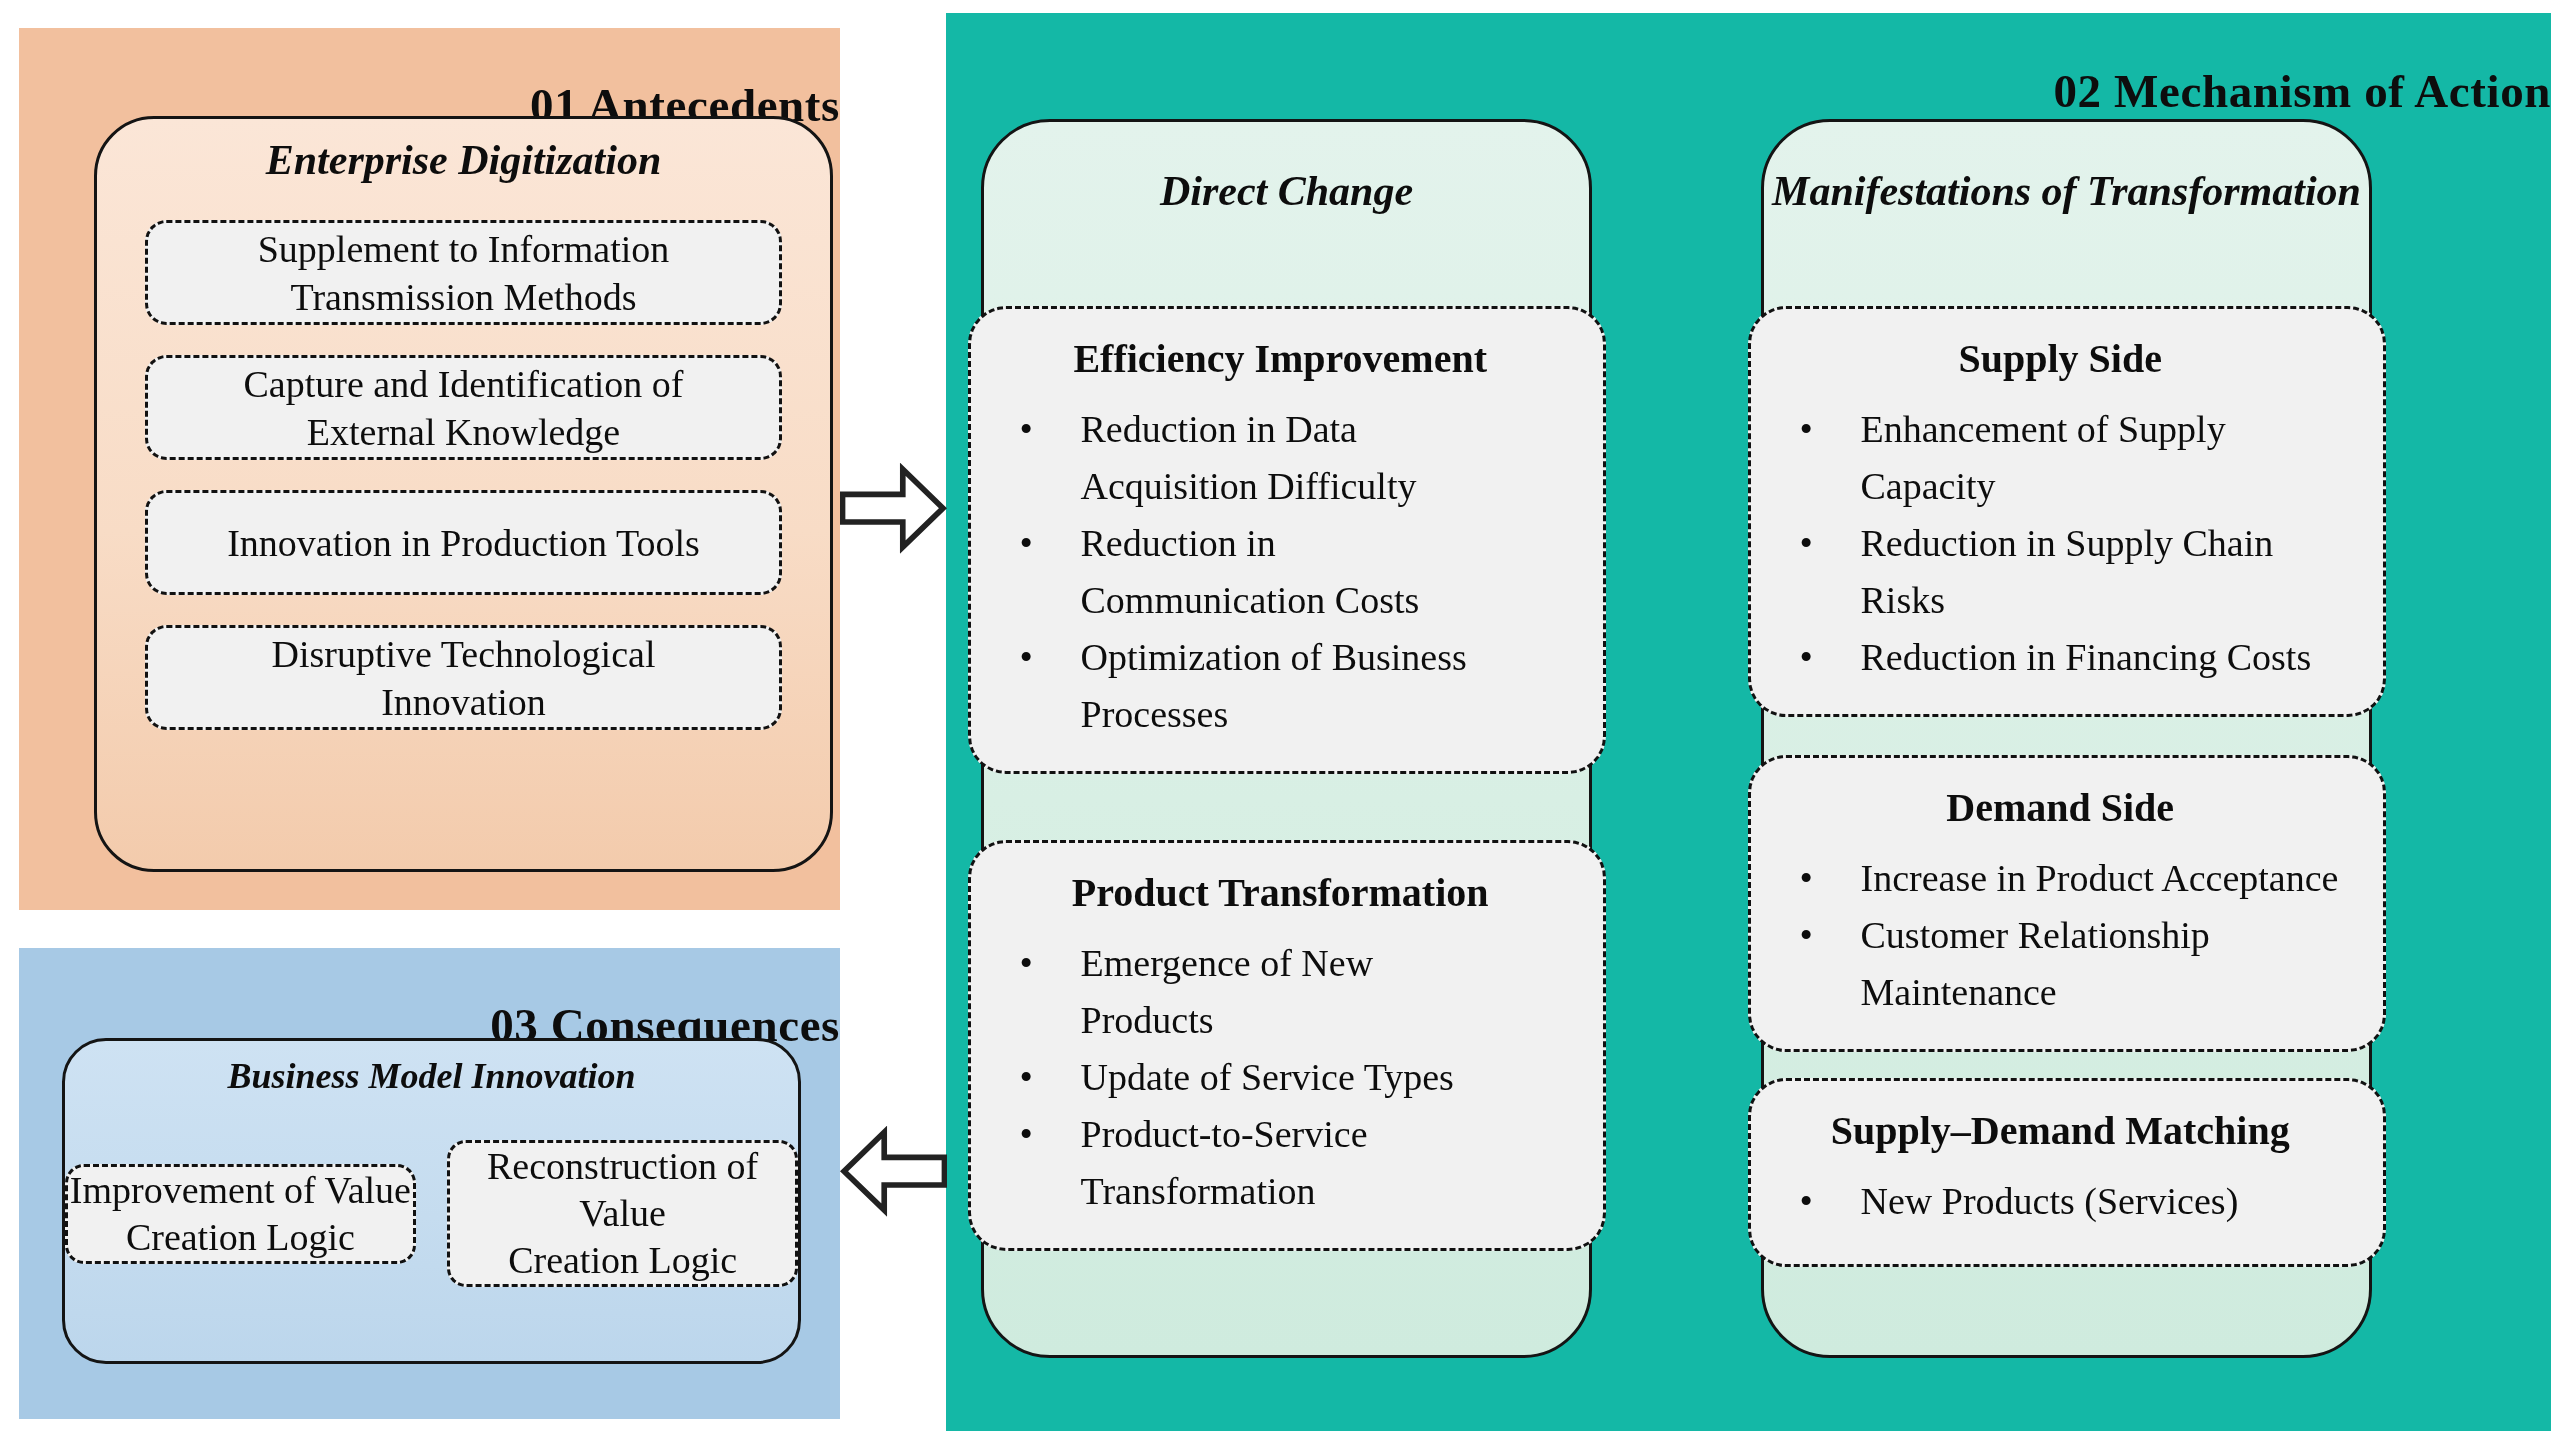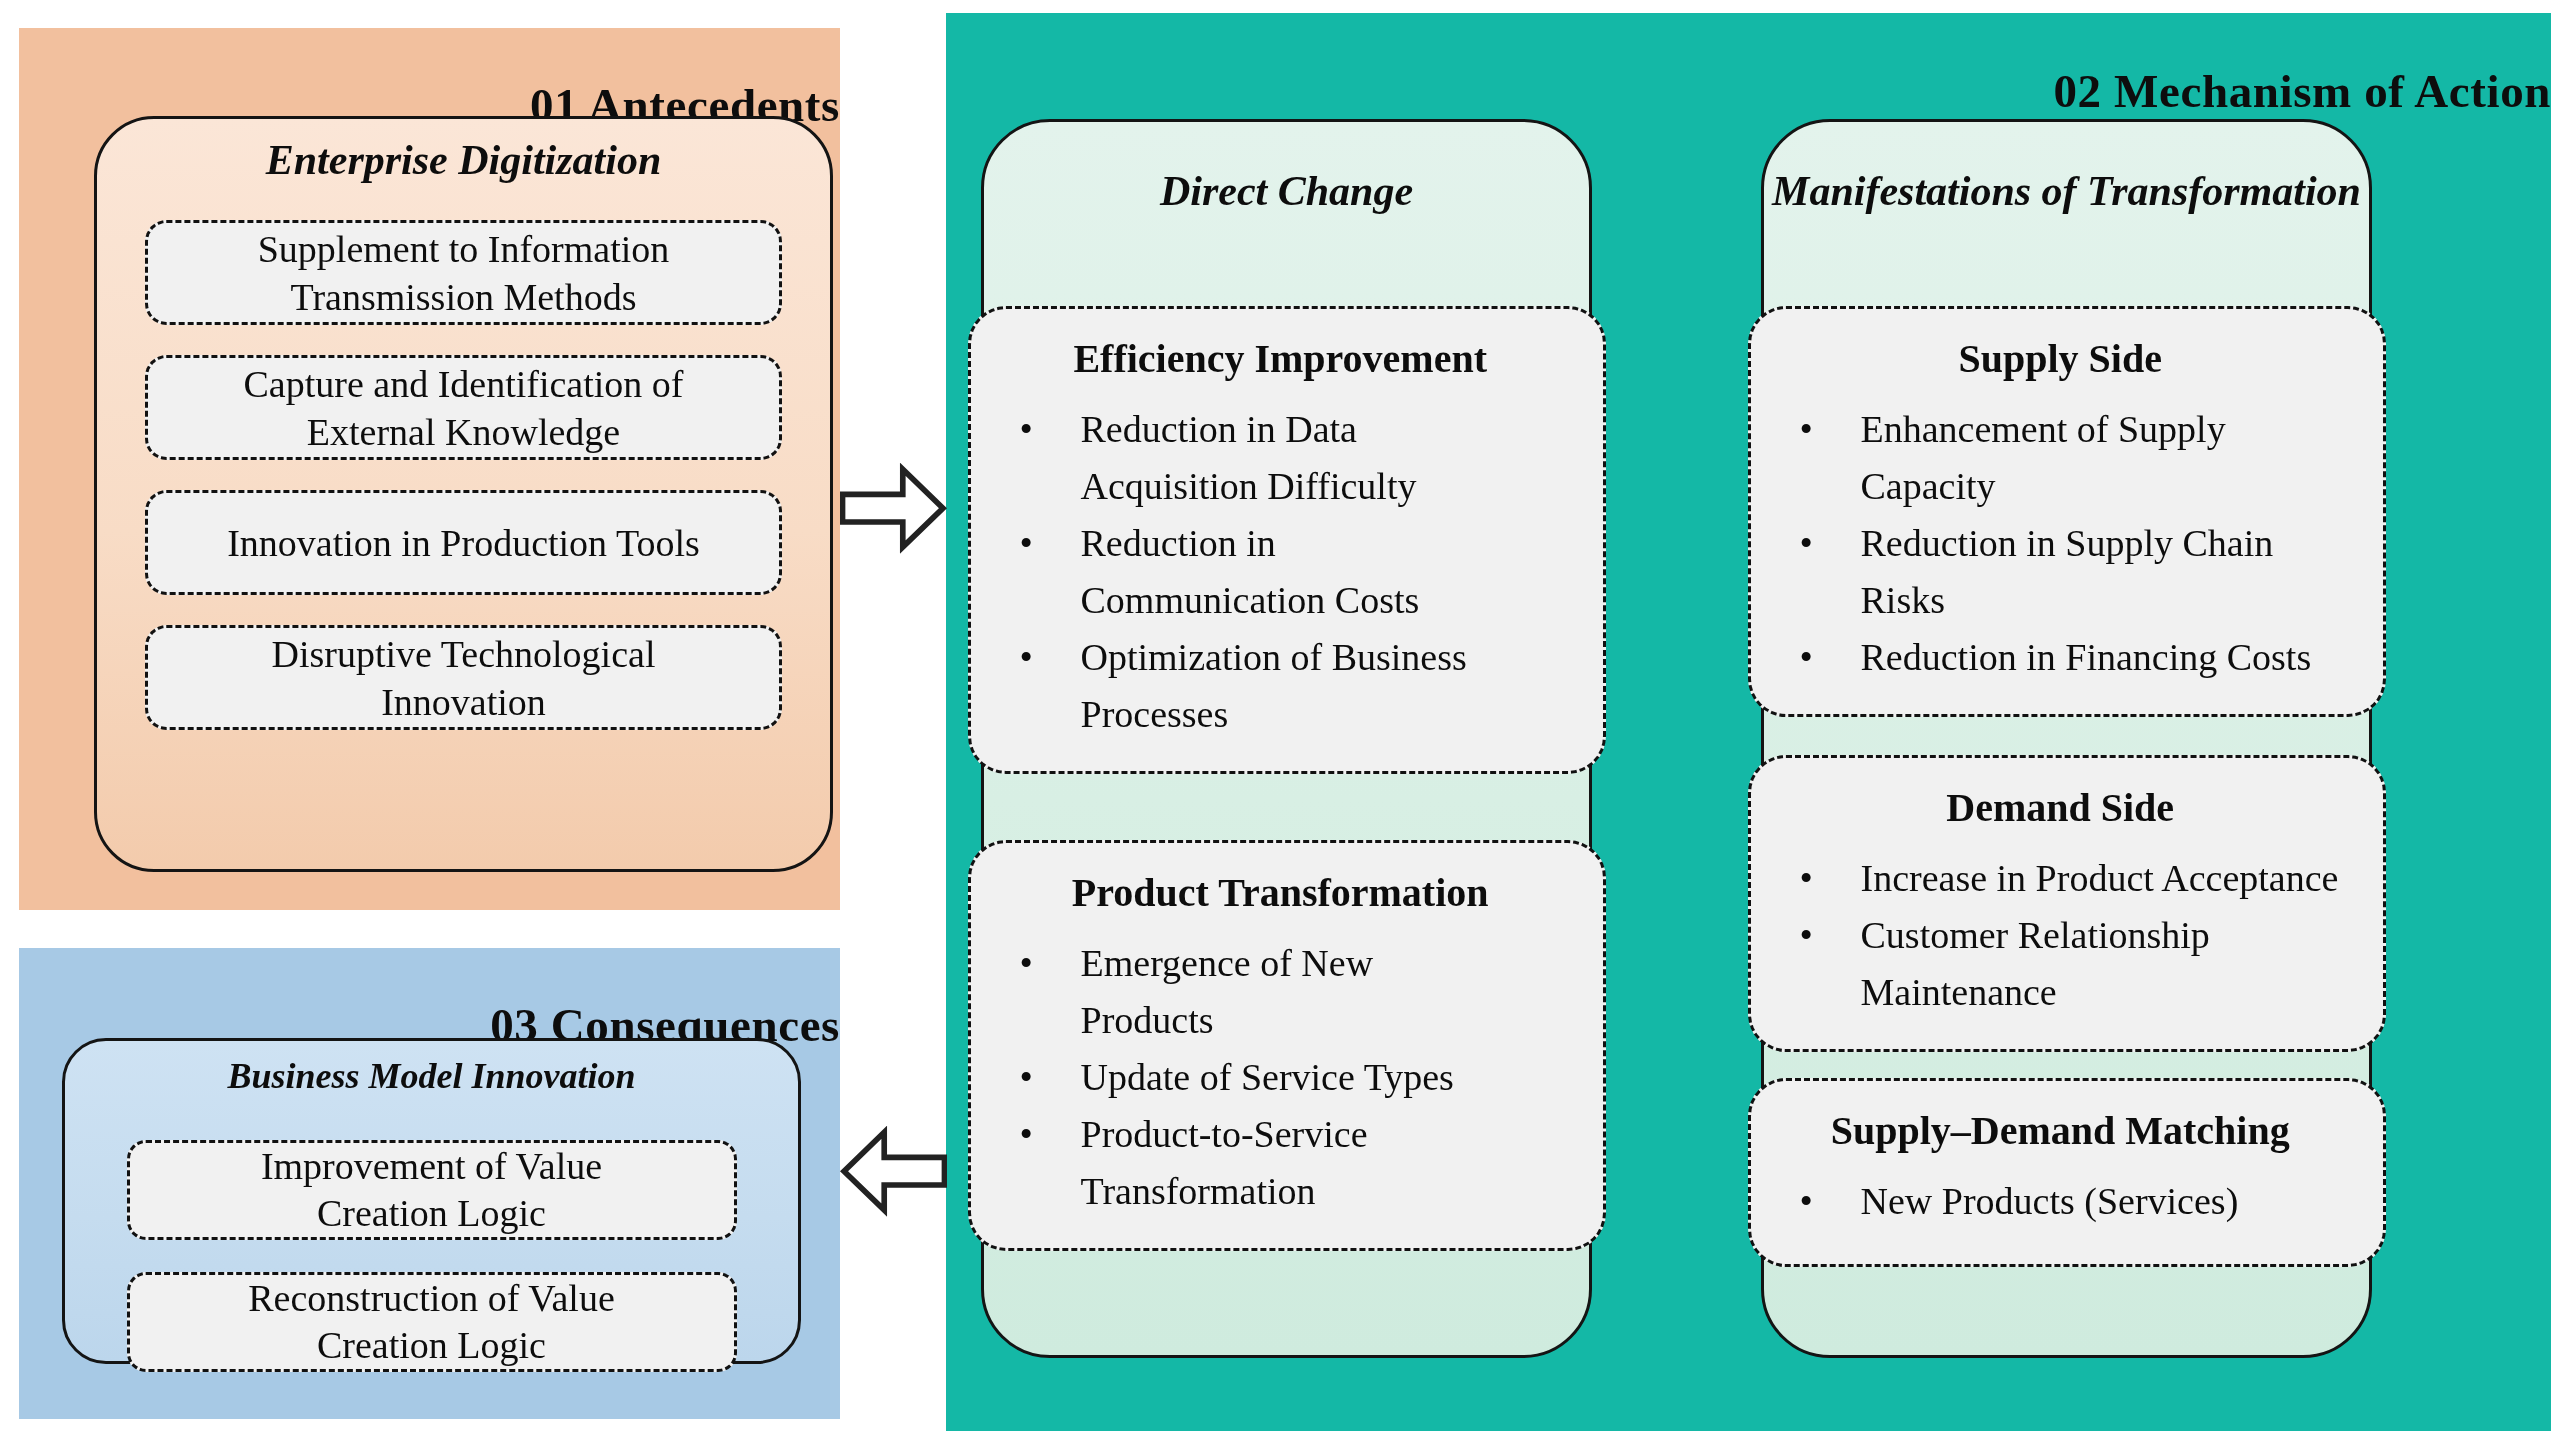--- a/index.html
+++ b/index.html
@@ -52,21 +52,21 @@
     left: 19px; top: 948px; width: 821px; height: 471px;
     background: #A7C9E5;
   }
   #consequences .inner {
     position: absolute; left: 43px; top: 90px; width: 739px; height: 326px;
     box-sizing: border-box;
     border: 3.1px solid #141414; border-radius: 44px;
     background: linear-gradient(180deg, #CEE2F3 0%, #C5DCEF 55%, #BCD6EC 100%);
   }
   #consequences .inner-subtitle { margin-top: 10px; font-size: 36px; }
-  #consequences .items { display: flex; flex-direction: column; align-items: center; gap: 31.5px; margin-top: 39px; }
+  #consequences .items { display: flex; align-items: center; gap: 31.5px; margin-top: 39px; }
   #consequences .pill { width: 610px; min-height: 98px; line-height: 47px; border-radius: 19px; }
 
   
   #mechanism {
     left: 946px; top: 13.2px; width: 1605px; height: 1418px;
     background: #14b8a6;
   }
   .column {
     position: absolute; top: 106px; width: 611px; height: 1239px;
     box-sizing: border-box;

